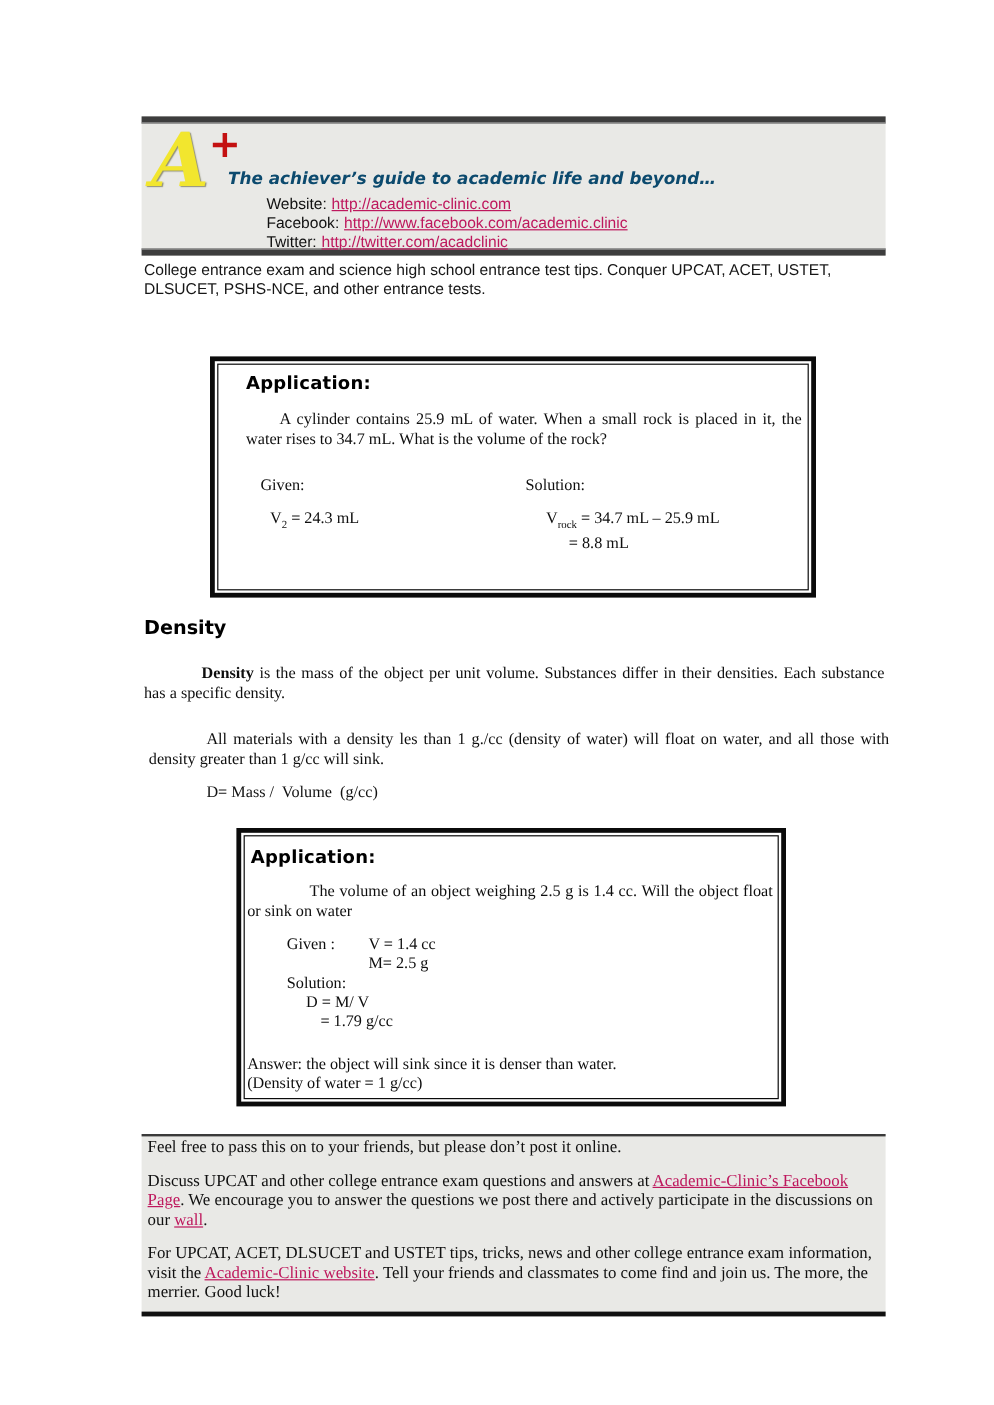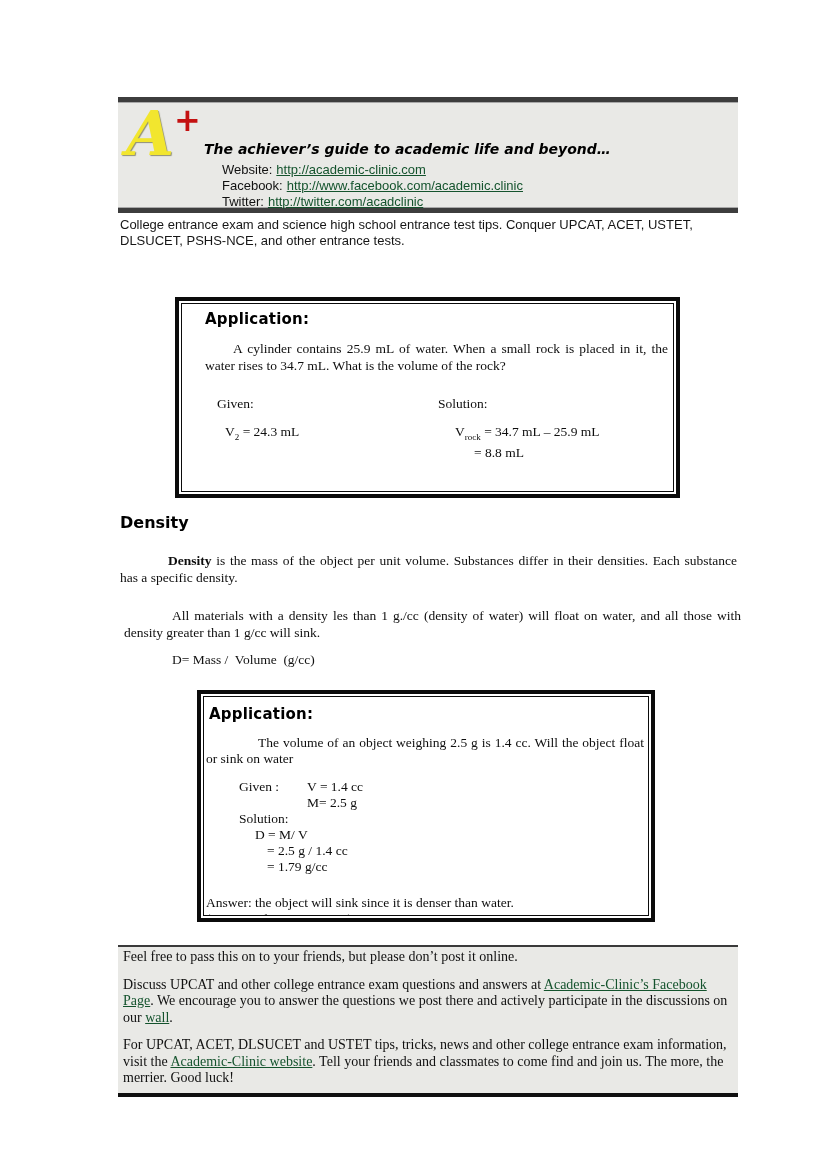--- a/index.html
+++ b/index.html
@@ -2,33 +2,33 @@
 <html><head>
 <meta charset="utf-8">
 <style>
   html,body{margin:0;padding:0;}
   body{
     width:828px;height:1171px;background:#ffffff;position:relative;
     font-family:"Liberation Serif",serif;color:#111;overflow:hidden;
   }
   .abs{position:absolute;}
   .b{font-weight:bold;}
-  a.lnk{color:#14532d;text-decoration:underline;cursor:pointer;}
+  a.lnk{color:#be185d;text-decoration:underline;cursor:pointer;}
 
   
   .hdr{left:118px;top:97px;width:620px;background:#E9E9E6;}
   .hdr-topbar{height:5px;background:#3d3d3d;border-bottom:1px solid #a8a8a8;}
   .hdr-botbar{height:5px;background:#3d3d3d;border-top:1px solid #a8a8a8;}
   .hdr-body{position:relative;height:104px;}
   .logo-a{position:absolute;left:8px;top:-6px;font:italic bold 62px "DejaVu Serif",serif;
           color:#F2E62E;text-shadow:1px 1px 1px #8f8f74;}
   .logo-plus{position:absolute;left:56px;top:-2px;font:bold 32px "DejaVu Sans",sans-serif;color:#C41111;}
   .hdr-title{position:absolute;left:84px;top:7px;font:bold 23px "DejaVu Sans",sans-serif;
              color:#1B1B8A;letter-spacing:.5px;}
-  .hdr-tagline{position:absolute;left:86px;top:38px;font:italic bold 14px "DejaVu Sans",sans-serif;color:#000000;}
+  .hdr-tagline{position:absolute;left:72px;top:38px;font:italic bold 14px "DejaVu Sans",sans-serif;color:#0c4a6e;}
   .hdr-links{position:absolute;left:104px;top:59px;font:13px/16px "Liberation Sans",sans-serif;color:#111;}
   .hdr-links a{margin-left:4px;}
 
   
   .intro{left:120px;top:217px;width:617px;font:13px/15.5px "Liberation Sans",sans-serif;color:#161616;}
 
   
   .dbox{border:4px solid #0b0b0b;background:#fff;box-sizing:border-box;}
   .dbox-in{border:1px solid #0b0b0b;margin:2px;height:calc(100% - 4px);box-sizing:border-box;overflow:hidden;}
   .app-h{font:bold 15px "DejaVu Sans",sans-serif;letter-spacing:.2px;color:#000;}
@@ -127,21 +127,20 @@
 
   <section class="dbox box2 abs serif">
     <div class="dbox-in">
       <div class="app-h">Application:</div>
       <div class="prob">The volume of an object weighing 2.5 g is 1.4 cc. Will the object float or sink on water</div>
       <div class="a2-block">
         <div class="a2-line"><span class="a2-label">Given :</span><span>V = 1.4 cc</span></div>
         <div class="a2-line"><span class="a2-label"></span><span>M= 2.5 g</span></div>
         <div class="a2-line">Solution:</div>
         <div class="a2-d">D = M/ V</div>
-        <div class="a2-eq">= 2.5 g / 1.4 cc</div>
         <div class="a2-eq">= 1.79 g/cc</div>
       </div>
       <div class="a2-answer">Answer: the object will sink since it is denser than water.</div>
       <div class="a2-note">(Density of water = 1 g/cc)</div>
     </div>
   </section>
 
   <div class="pageline abs">
     <span>Science I</span>
     <span class="pagenum">- 8 -</span>

